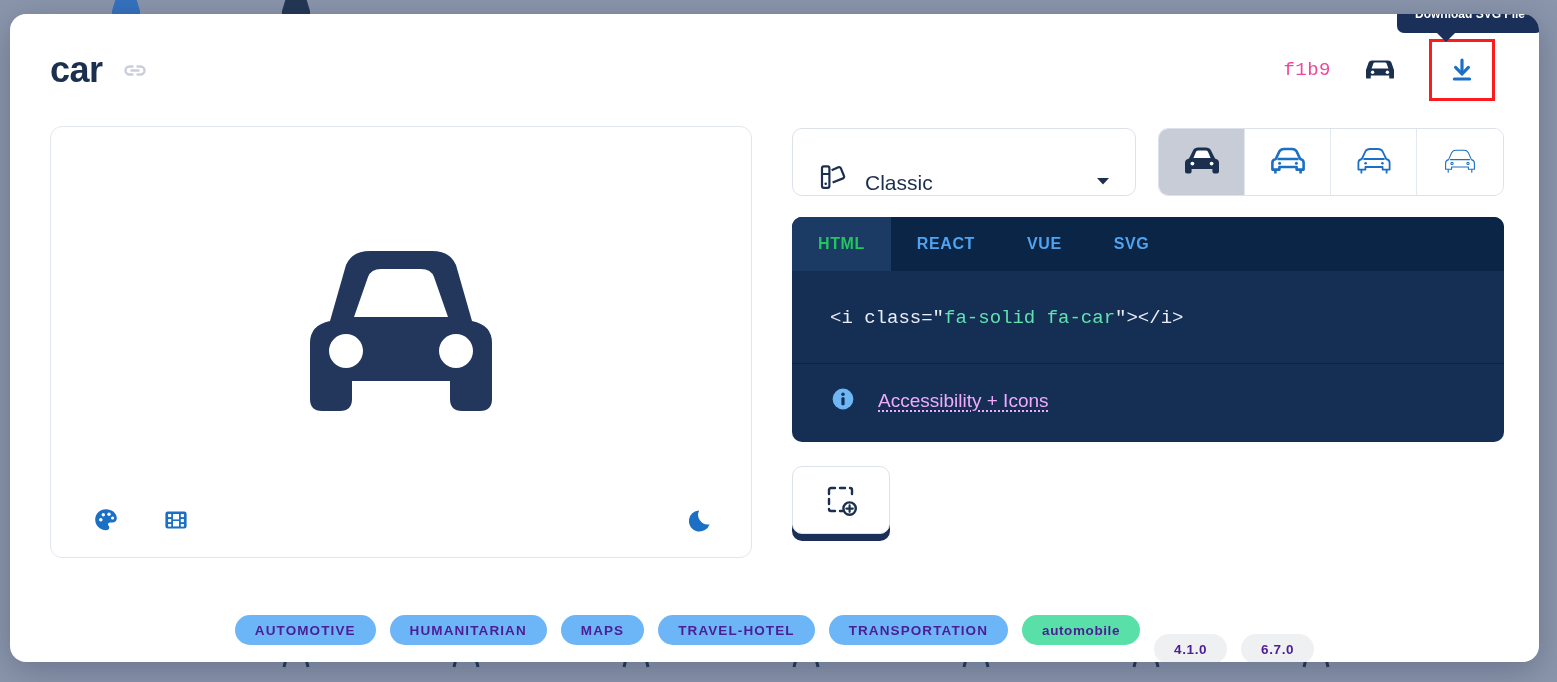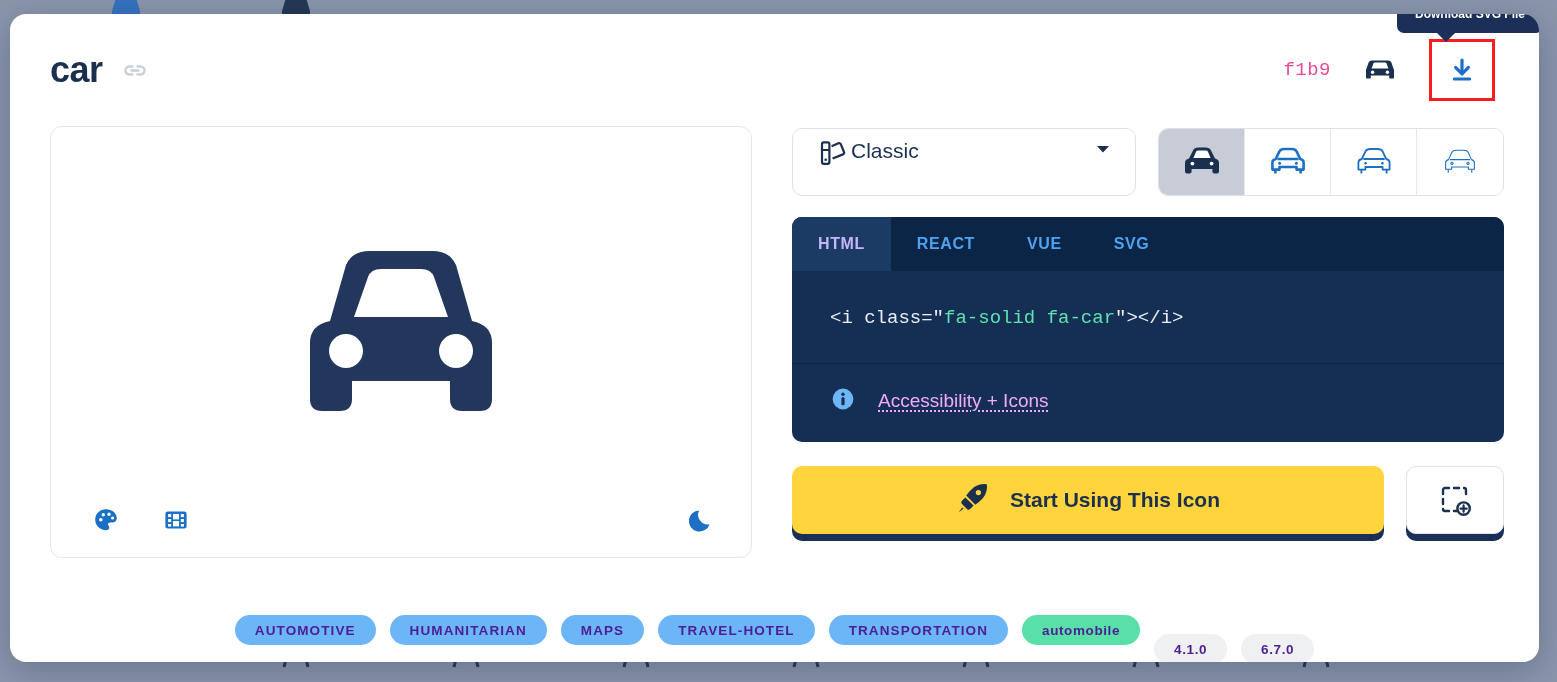--- a/index.html
+++ b/index.html
@@ -178,23 +178,23 @@
     gap: 22px;
   }
 
   #style-select {
     width: 344px;
     height: 68px;
     border: 1px solid #dde1e9;
     border-radius: 10px;
     background: #fff;
     display: flex;
-    align-items: flex-start;
-    padding: 10px 22px 0 26px;
-    gap: 4px;
+    align-items: flex-end;
+    padding: 16px 22px 0 26px;
+    gap: 18px;
     cursor: pointer;
   }
   #style-select-label {
     flex: 1;
     font-size: 21px;
     color: #1b2f4e;
     font-weight: 400;
   }
 
   #weight-switcher {
@@ -234,21 +234,21 @@
     align-items: center;
     padding: 0 26px;
     font-size: 16px;
     font-weight: 700;
     letter-spacing: .6px;
     color: #4fa3f0;
     cursor: pointer;
   }
   .code-tab.active {
     background: #1b3a64;
-    color: #c4b5fd;
+    color: #22c55e;
   }
   #code-snippet {
     padding: 36px 38px 34px;
     font-family: "Liberation Mono", monospace;
     font-size: 19px;
     color: #e9eef6;
     white-space: nowrap;
     border-bottom: 1px solid #0d2446;
   }
   #code-snippet .cls { color: #5fe3b0; }
@@ -553,31 +553,20 @@
               <circle cx="13" cy="13" r="10.4" fill="#6fb6f5"></circle>
               <circle cx="13" cy="8.2" r="1.7" fill="#142e54"></circle>
               <rect x="11.4" y="11.2" width="3.2" height="8" rx="1.2" fill="#142e54"></rect>
             </svg>
           </span>
           <span id="a11y-link">Accessibility + Icons</span>
         </div>
       </div>
 
       <div id="cta-row">
-        <div id="start-using-button">
-          <span>
-            <svg width="34" height="34" viewBox="0 0 34 34">
-              <path d="M30.4 3.2 C24 2.2 17.8 5.2 13.4 10.6 L10.2 14.6 L19.4 23.8 L23.4 20.6 C28.8 16.2 31.8 10 30.8 3.6 Z" fill="#1b2f4e"></path>
-              <circle cx="22.4" cy="11.6" r="2.6" fill="#ffd43c"></circle>
-              <path d="M9.4 16.4 L6.2 19.6 Q4.6 21.2 5.8 22.8 L11.2 28.2 Q12.8 29.4 14.4 27.8 L17.6 24.6 Z" fill="#1b2f4e"></path>
-              <path d="M7.6 27.6 Q4.6 30 2.6 31.4 Q4 29.4 6.4 26.4 Z" fill="#1b2f4e"></path>
-            </svg>
-          </span>
-          <span id="start-using-label">Start Using This Icon</span>
-        </div>
 
         <div id="add-to-kit-button">
           <svg width="34" height="34" viewBox="0 0 34 34">
             <path d="M5 11 L5 7 a2 2 0 0 1 2-2 L11 5 M16 5 L21 5 M26 5 a2 2 0 0 1 2 2 L28 11 M5 16 L5 21 M5 26 a2 2 0 0 0 2 2 L11 28 M16 28 L20 28" fill="none" stroke="#1b2f4e" stroke-width="2.4" stroke-linecap="round"></path>
             <circle cx="25.6" cy="25.6" r="6.2" fill="none" stroke="#1b2f4e" stroke-width="2.4"></circle>
             <path d="M25.6 22.4 L25.6 28.8 M22.4 25.6 L28.8 25.6" stroke="#1b2f4e" stroke-width="2.2" stroke-linecap="round"></path>
           </svg>
         </div>
       </div>
     </div>

